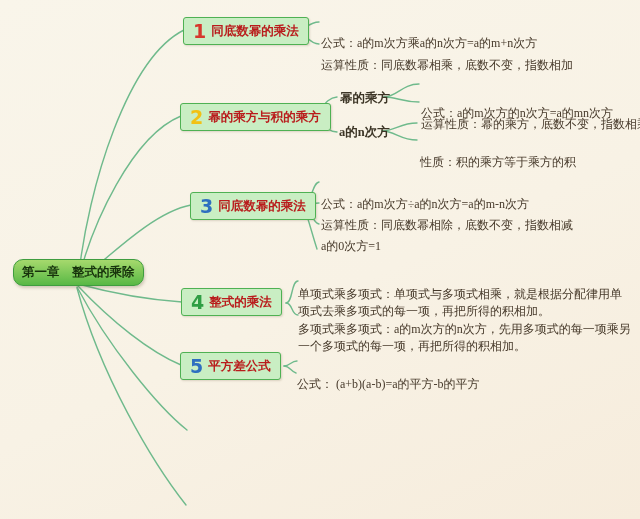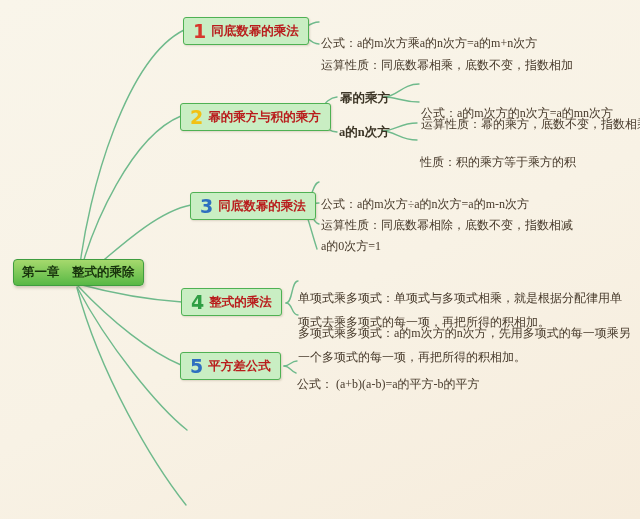--- a/index.html
+++ b/index.html
@@ -9,21 +9,21 @@
     background:linear-gradient(155deg,#f9f5ea 0%,#f8f2e5 55%,#f6ecdc 100%);
     overflow:hidden;
     font-family:"DejaVu Sans","Liberation Sans",sans-serif;
   }
   svg.links{position:absolute;left:0;top:0;width:640px;height:519px;}
   svg.links path{fill:none;stroke:#6fba8c;stroke-width:1.4;stroke-linecap:round;}
 
   .root{
     position:absolute;left:13px;top:259px;
     background:linear-gradient(180deg,#a6d96d,#58b845);
-    border:1px solid #3f9d3f;border-radius:4px;
+    border:1px solid #3f9d3f;border-radius:10px;
     padding:4px 8px;
     font-size:12.5px;font-weight:bold;color:#17330c;
     box-shadow:1px 2px 3px rgba(90,70,40,.25);
     white-space:nowrap;z-index:2;
   }
   .topic{
     position:absolute;
     background:#c9eec3;border:1px solid #4fb153;border-radius:3px;
     display:flex;align-items:center;gap:5px;
     padding:3px 9px;white-space:nowrap;
@@ -34,21 +34,21 @@
   .topic .tlabel{font-size:12.5px;line-height:20px;font-weight:bold;color:#b91c1c;}
 
   .sublabel{
     position:absolute;font-size:12.5px;font-weight:bold;color:#3c3526;
     font-family:"Liberation Serif","DejaVu Serif",serif;white-space:nowrap;z-index:2;
   }
   .leaf{
     position:absolute;font-size:12px;color:#46392a;
     font-family:"Liberation Serif","DejaVu Serif",serif;white-space:nowrap;z-index:2;margin-top:20px;
   }
-  .leaf.para{white-space:normal;width:334px;line-height:24px;}
+  .leaf.para{white-space:normal;width:334px;line-height:17px;}
 </style>
 </head>
 <body>
 
 <div class="canvas">
 
   <svg class="links" viewBox="0 0 640 519">
 
     <path d="M78,281 C 88,185 128,58 184,30"></path>
     <path d="M78,281 C 92,224 132,136 181,116"></path>

